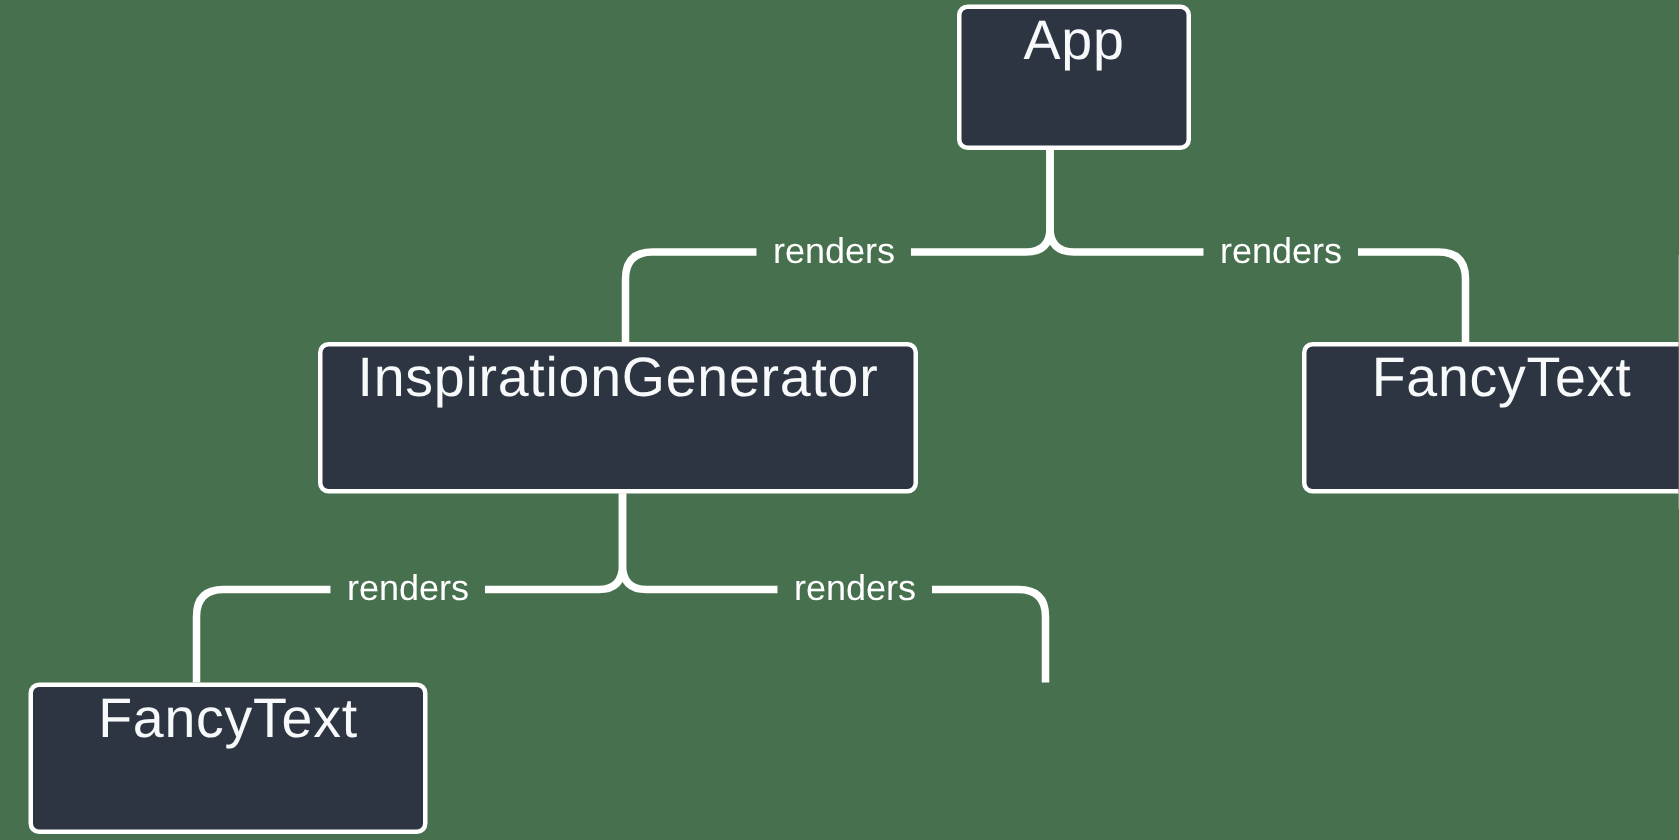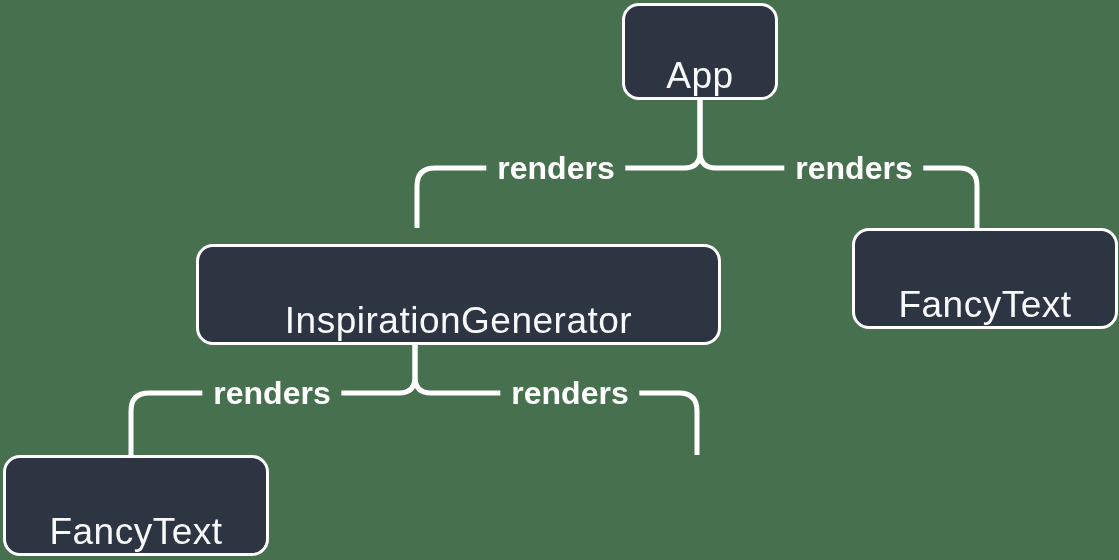--- a/index.html
+++ b/index.html
@@ -24,42 +24,43 @@
   }
   .edge {
     fill: none;
     stroke: var(--edge, #FFFFFF);
     stroke-width: 5;
   }
   .node {
     position: absolute;
     box-sizing: border-box;
     display: flex;
-    align-items: flex-end;
+    align-items: flex-start;
     justify-content: center;
     background: var(--node-fill, #2E3542);
     border: 3px solid var(--node-border, #FFFFFF);
-    border-radius: 17px;
+    border-radius: 7px;
     color: var(--node-text, #F7F9FB);
     font-size: 37px;
     letter-spacing: 0.5px;
     white-space: nowrap;
+    margin-left: 16px;
   }
   .n-app        { left: 622px; top: 3px;   width: 156px; height: 97px; }
-  .n-ig         { left: 196px; top: 244px; width: 525px; height: 101px; }
+  .n-ig         { left: 196px; top: 228px; width: 400px; height: 101px; }
   .n-ft-top     { left: 852px; top: 228px; width: 266px; height: 101px; }
   .n-ft-bottom  { left: 3px;   top: 455px; width: 266px; height: 101px; }
   .n-copyright  { left: 568px; top: 455px; width: 266px; height: 101px; }
   .edge-label {
     position: absolute;
     transform: translate(-50%, -50%);
     background: var(--bg, #47704E);
     color: var(--label-text, #FFFFFF);
-    font-size: 32px;
-    font-weight: 700;
+    font-size: 24px;
+    font-weight: 400;
     padding: 2px 11px;
     white-space: nowrap;
   }
   .l-app-ig  { left: 556px; top: 168px; }
   .l-app-ft  { left: 854px; top: 168px; }
   .l-ig-ft   { left: 272px; top: 393px; }
   .l-ig-cr   { left: 570px; top: 393px; }
 </style>
 </head>
 <body>

